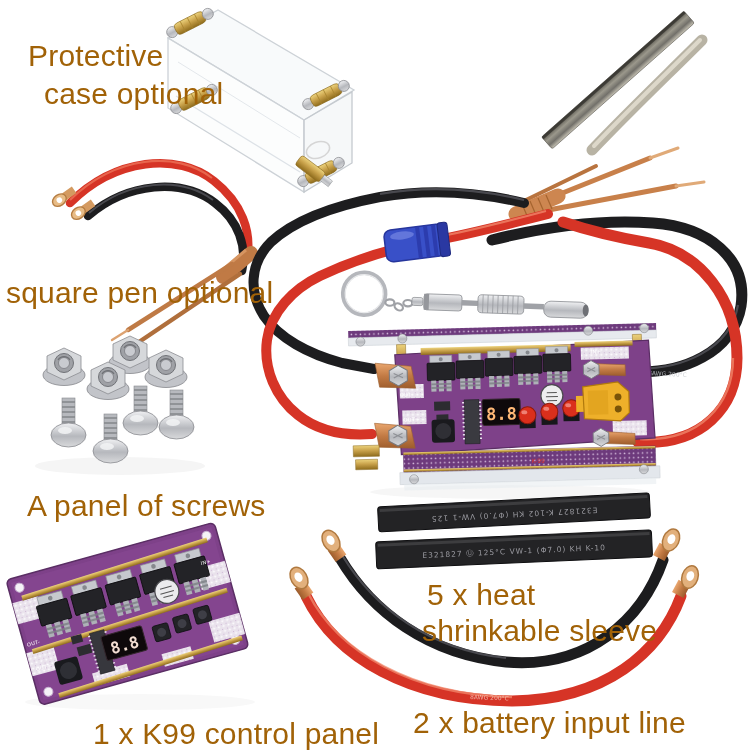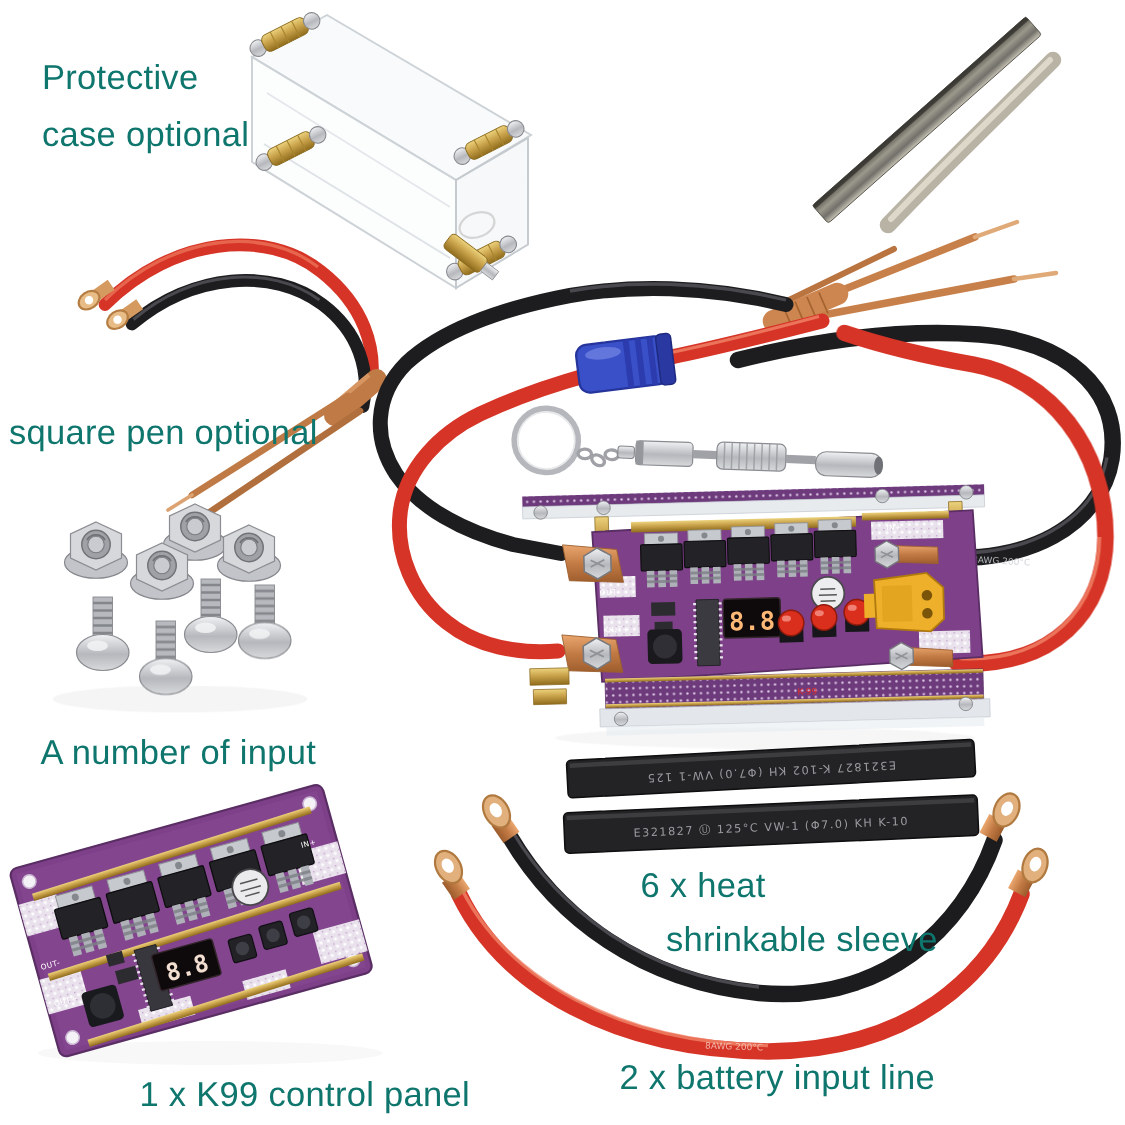--- a/index.html
+++ b/index.html
@@ -1,19 +1,19 @@
 <!DOCTYPE html>
 <html><head>
 <meta charset="utf-8">
 <style>
   html,body{margin:0;padding:0;background:#fff;}
   #canvas{position:relative;width:750px;height:750px;background:#ffffff;overflow:hidden;
           font-family:"Liberation Sans","DejaVu Sans",sans-serif;}
   #art{position:absolute;left:0;top:0;}
-  .lbl{position:absolute;font-size:23px;line-height:1.2;color:#0f766e;white-space:nowrap;
+  .lbl{position:absolute;font-size:30px;line-height:1.2;color:#a16207;white-space:nowrap;
        letter-spacing:.2px;}
   .silk{font:5px "DejaVu Sans",sans-serif;fill:#ffffff;letter-spacing:.3px;}
   .seg{font-family:"DejaVu Sans Mono",monospace;font-weight:bold;}
   .mark{font-family:"DejaVu Sans",sans-serif;}
 </style>
 </head>
 <body>
 
 <div id="canvas">
 <svg id="art" width="750" height="750" viewBox="0 0 750 750">
@@ -359,20 +359,20 @@
         </g>
   <use href="#ringlug" transform="translate(299,578) rotate(-30)"></use>
   <g transform="translate(681,590) rotate(-62)">
           <rect x="-6" y="-7" width="14" height="13" fill="url(#copperG)"></rect>
         </g>
   <use href="#ringlug" transform="translate(690,577) rotate(18)"></use>
 </g>
 </svg>
 
 <div class="lbl" style="left:28px;top:38px">Protective</div>
-<div class="lbl" style="left:28px;top:76px">case optional</div>
+<div class="lbl" style="left:44px;top:76px">case optional</div>
 <div class="lbl" style="left:6px;top:275px">square pen optional</div>
-<div class="lbl" style="left:27px;top:488px">A number of input</div>
+<div class="lbl" style="left:27px;top:488px">A panel of screws</div>
 <div class="lbl" style="left:93px;top:716px">1 x K99 control panel</div>
-<div class="lbl" style="left:427px;top:577px">6 x heat</div>
-<div class="lbl" style="left:444px;top:613px">shrinkable sleeve</div>
+<div class="lbl" style="left:427px;top:577px">5 x heat</div>
+<div class="lbl" style="left:422px;top:613px">shrinkable sleeve</div>
 <div class="lbl" style="left:413px;top:705px">2 x battery input line</div>
 </div>
 
 </body></html>

